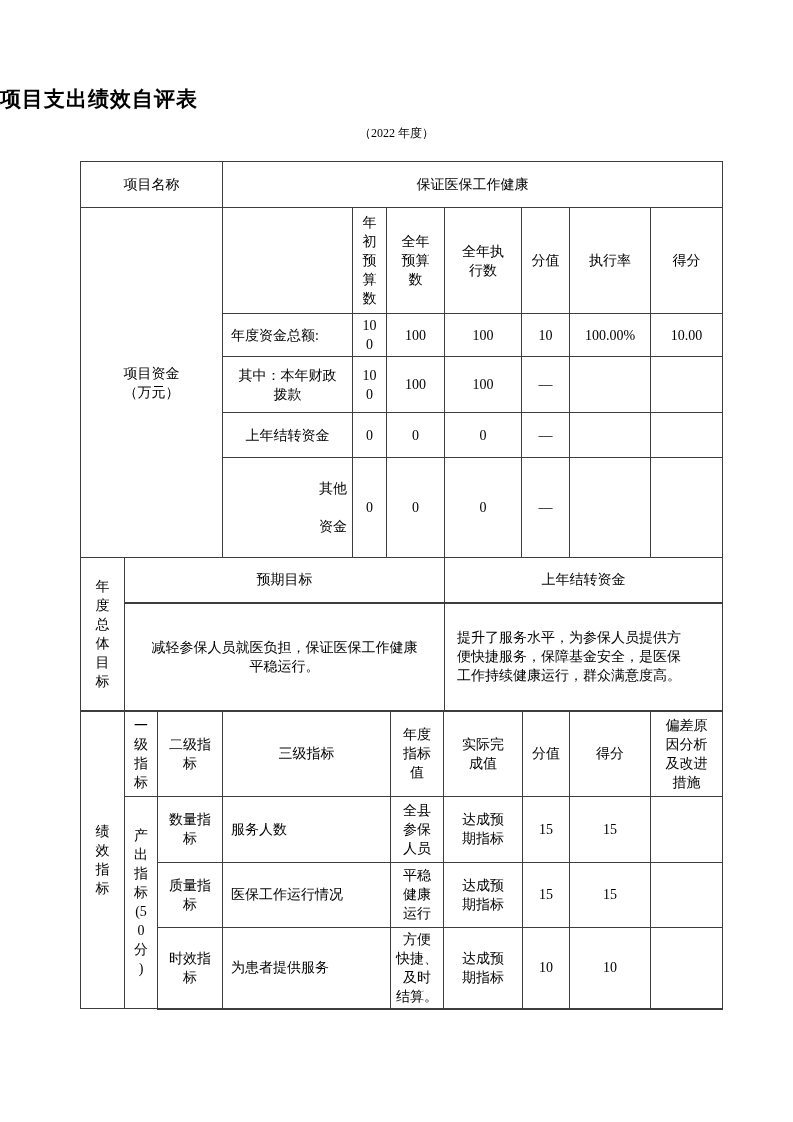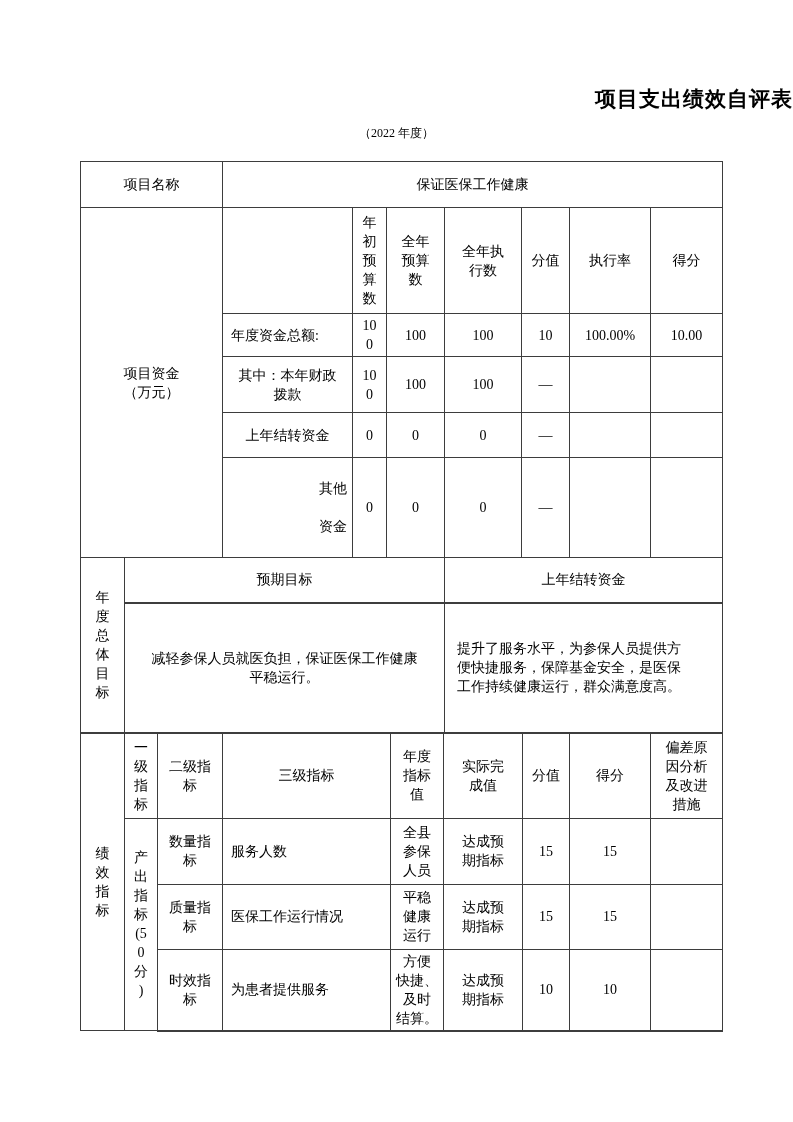--- a/index.html
+++ b/index.html
@@ -6,21 +6,21 @@
   .page {
     position:relative;
     width:793px; height:1122px;
     background:#ffffff;
     color:#000;
     font-family:"Liberation Serif","DejaVu Serif",serif;
     overflow:hidden;
   }
   .doc-title {
     margin:0; padding-top:86px;
-    text-align:right;
+    text-align:left;
     font-size:21px; line-height:26px;
     font-weight:bold;
     letter-spacing:1px;
   }
   .doc-subtitle {
     margin-top:13px;
     text-align:center;
     font-size:12px; line-height:17px;
   }
   table.tbl {
@@ -161,21 +161,21 @@
         <tr style="height:45px" class="thick-bottom">
       <td rowspan="2">年
 度
 总
 体
 目
 标</td>
       <td>预期目标</td>
       <td>上年结转资金</td>
     </tr>
-    <tr style="height:130px" class="thick-bottom">
+    <tr style="height:108px" class="thick-bottom">
       <td class="goal-expected">减轻参保人员就医负担，保证医保工作健康
 平稳运行。</td>
       <td class="goal-actual">提升了服务水平，为参保人员提供方
 便快捷服务，保障基金安全，是医保
 工作持续健康运行，群众满意度高。</td>
     </tr>
   </tbody>
     </table>
 
   <table class="tbl stack">

